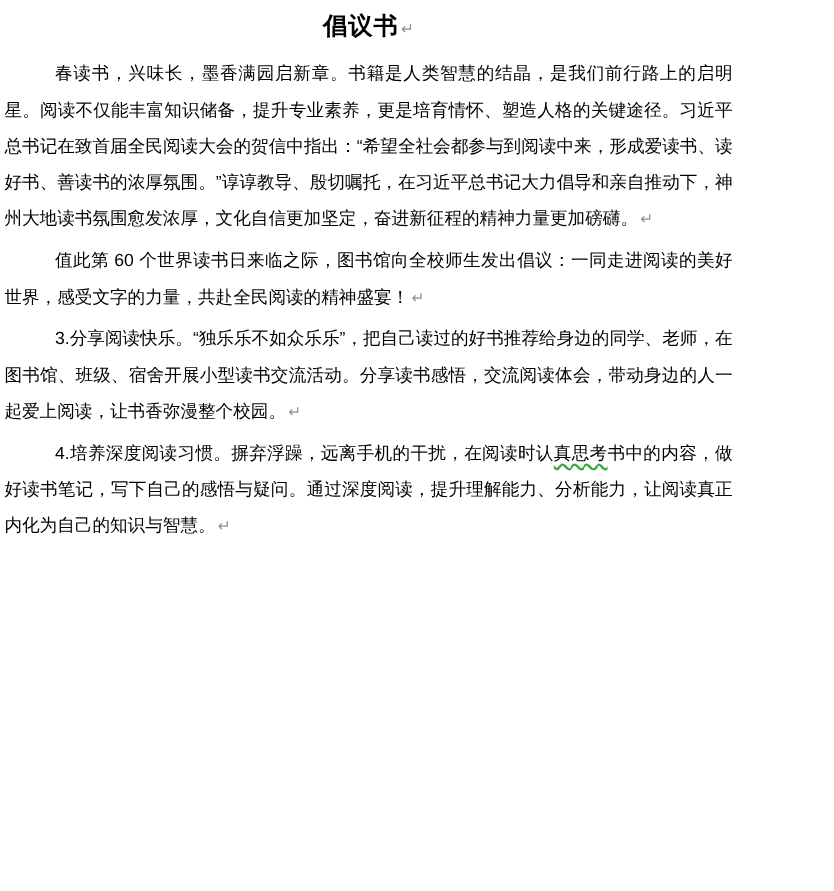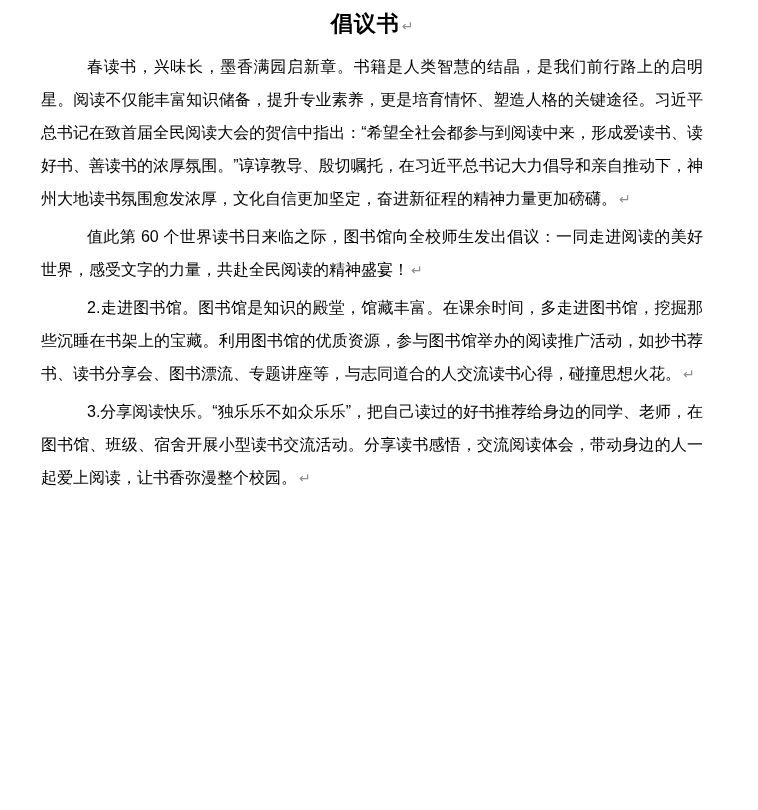--- a/index.html
+++ b/index.html
@@ -13,21 +13,20 @@
     overflow: hidden;
     font-family: "Liberation Sans", sans-serif;
     color: #000000;
   }
   .page {
     box-sizing: border-box;
     width: 670px;
     height: 810px;
     padding: 6px 4px 0 4px;
     background: #ffffff;
-    margin-left: 37px;
   }
   .doc-title {
     margin: 2px 0 8px 0;
     text-align: center;
     font-size: 22px;
     line-height: 32px;
     font-weight: 700;
     letter-spacing: 1px;
   }
   p.body-para {
@@ -59,19 +58,19 @@
 
 <div class="page">
 
   <h1 class="doc-title"><span>倡议书</span><span class="pmark">↵</span></h1>
 
   <p class="body-para"><span>春读书，兴味长，墨香满园启新章。书籍是人类智慧的结晶，是我们前行路上的启明星。阅读不仅能丰富知识储备，提升专业素养，更是培育情怀、塑造人格的关键途径。习近平总书记在致首届全民阅读大会的贺信中指出：“希望全社会都参与到阅读中来，形成爱读书、读好书、善读书的浓厚氛围。”谆谆教导、殷切嘱托，在习近平总书记大力倡导和亲自推动下，神州大地读书氛围愈发浓厚，文化自信更加坚定，奋进新征程的精神力量更加磅礴。</span><span class="pmark">↵</span></p>
 
   <p class="body-para"><span>值此第 60 个世界读书日来临之际，图书馆向全校师生发出倡议：一同走进阅读的美好世界，感受文字的力量，共赴全民阅读的精神盛宴！</span><span class="pmark">↵</span></p>
 
 
-  <p class="body-para"><span>2.走进图书馆。图书馆是知识的殿堂，馆藏丰富。在课余时间，多走进图书馆，挖掘那些沉睡在书架上的宝藏。利用图书馆的优质资源，参与图书馆举办的阅读推广活动，如抄书荐书、读书分享会、图书漂流、专题讲座等，与志同道合的人交流读书心得，碰撞思想火花。</span><span class="pmark">↵</span></p>
 
   <p class="body-para"><span>3.分享阅读快乐。“独乐乐不如众乐乐”，把自己读过的好书推荐给身边的同学、老师，在图书馆、班级、宿舍开展小型读书交流活动。分享读书感悟，交流阅读体会，带动身边的人一起爱上阅读，让书香弥漫整个校园。</span><span class="pmark">↵</span></p>
 
+  <p class="body-para"><span>4.培养深度阅读习惯。摒弃浮躁，远离手机的干扰，在阅读时认</span><span class="grammar-squiggle">真思考</span><span>书中的内容，做好读书笔记，写下自己的感悟与疑问。通过深度阅读，提升理解能力、分析能力，让阅读真正内化为自己的知识与智慧。</span><span class="pmark">↵</span></p>
 
 
 </div>
 
 </body></html>

